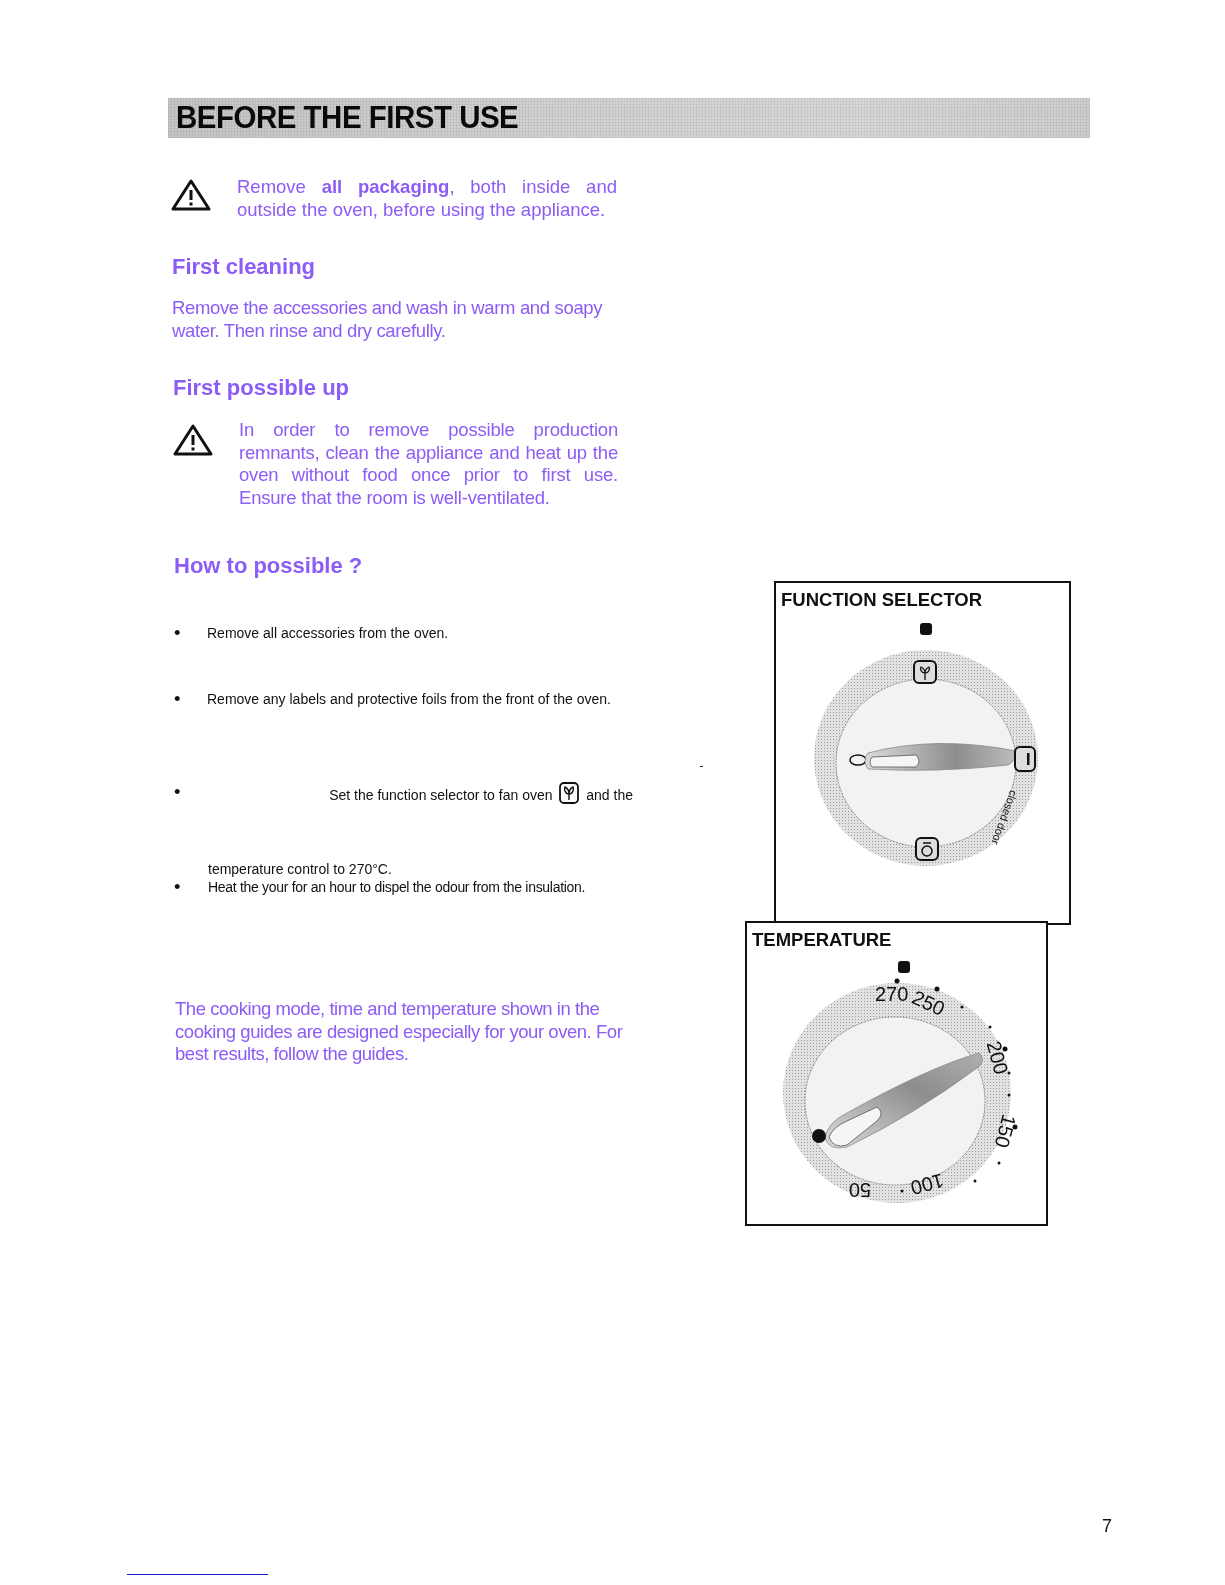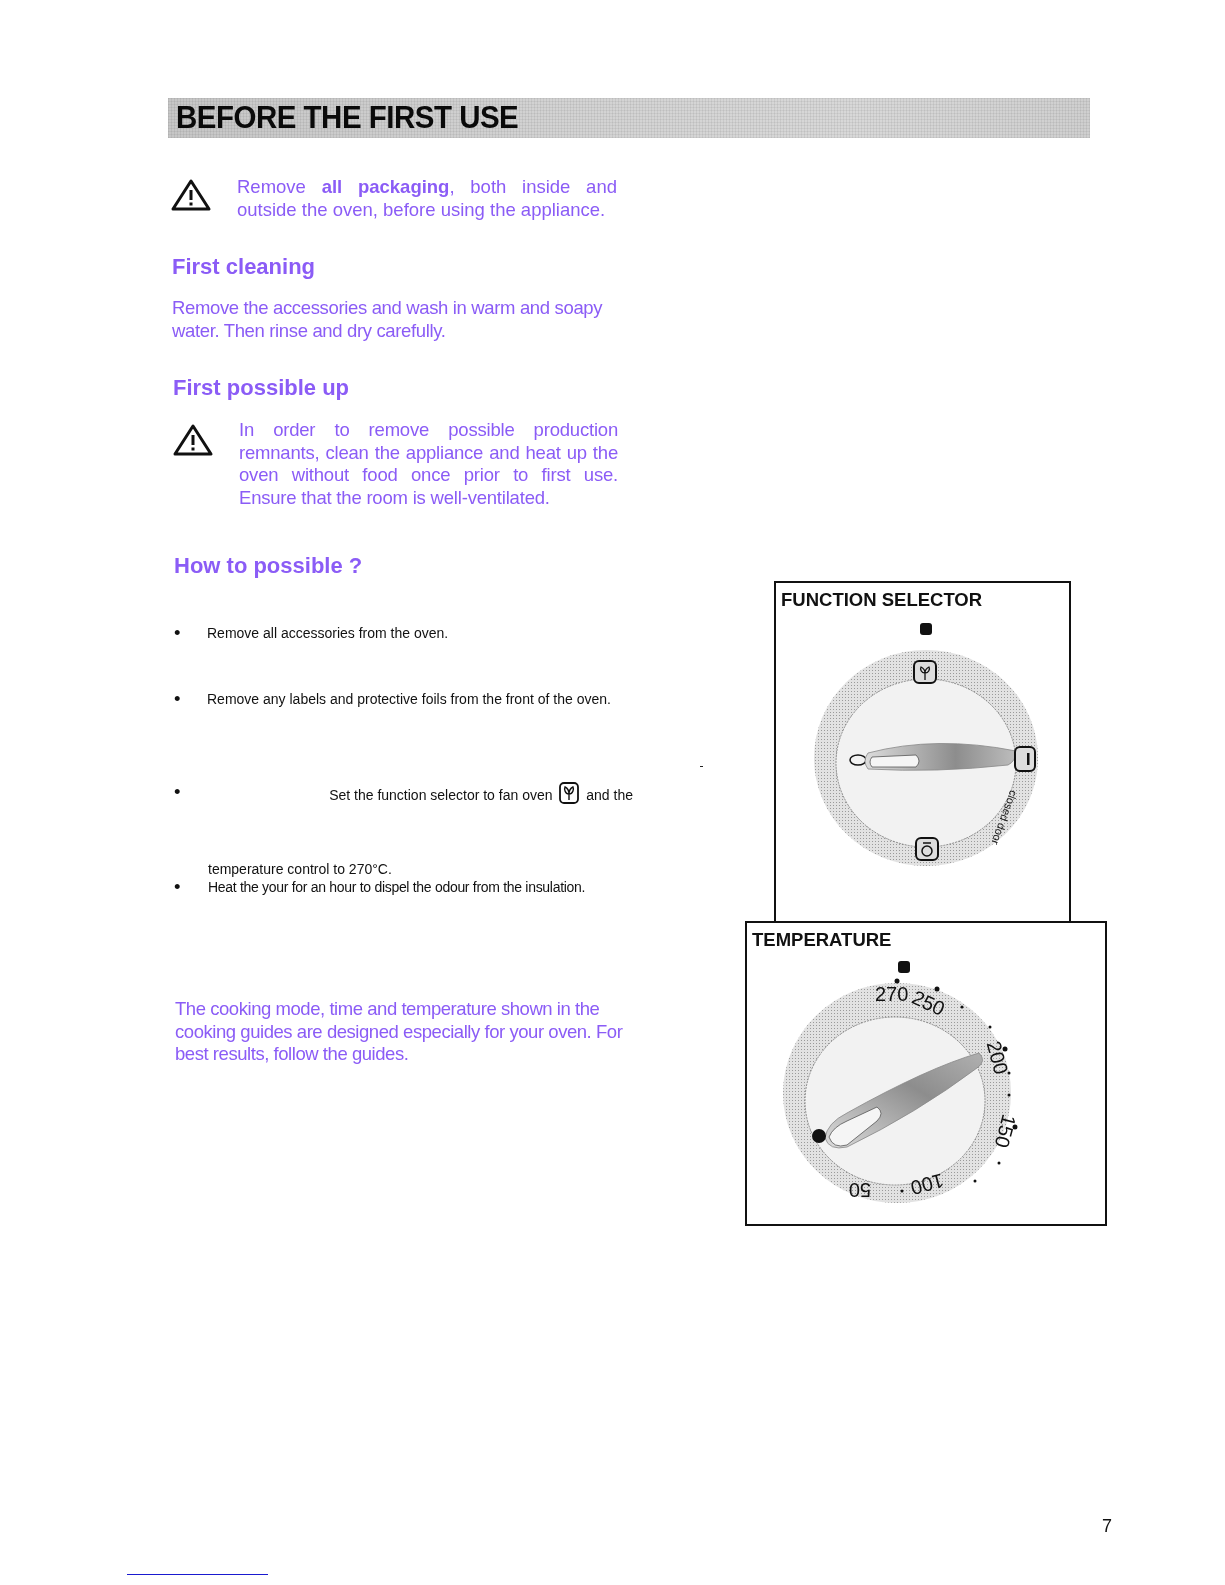--- a/index.html
+++ b/index.html
@@ -139,21 +139,21 @@
     </g>
     <text x="244" y="220" font-size="11" font-family="Liberation Sans, sans-serif" fill="#111" transform="rotate(110 244 210)">closed door</text>
     <g>
       <rect x="140" y="255" width="22" height="22" rx="5" fill="#ddd" stroke="#111" stroke-width="2"></rect>
       <circle cx="151" cy="268" r="5" fill="none" stroke="#111" stroke-width="1.5"></circle>
       <line x1="147" y1="260" x2="155" y2="260" stroke="#111" stroke-width="1.5"></line>
     </g>
   </svg>
 </div>
 
-<div class="figure" style="left:745px; top:921px; width:362px; height:305px;">
+<div class="figure" style="left:745px; top:921px; width:303px; height:305px;">
   <div class="figure-title">TEMPERATURE</div>
   <svg class="dial" width="303" height="305" viewBox="0 0 303 305">
     <defs>
       <pattern id="dots2" width="3" height="3" patternUnits="userSpaceOnUse">
           <rect width="3" height="3" fill="#e2e2e2"></rect>
           <rect width="1" height="1" fill="#9a9a9a"></rect>
         </pattern>
       <linearGradient id="knob2" x1="0" x2="1" y1="1" y2="0">
           <stop offset="0" stop-color="#dcdcdc"></stop>
           <stop offset="0.6" stop-color="#8d8d8d"></stop>

